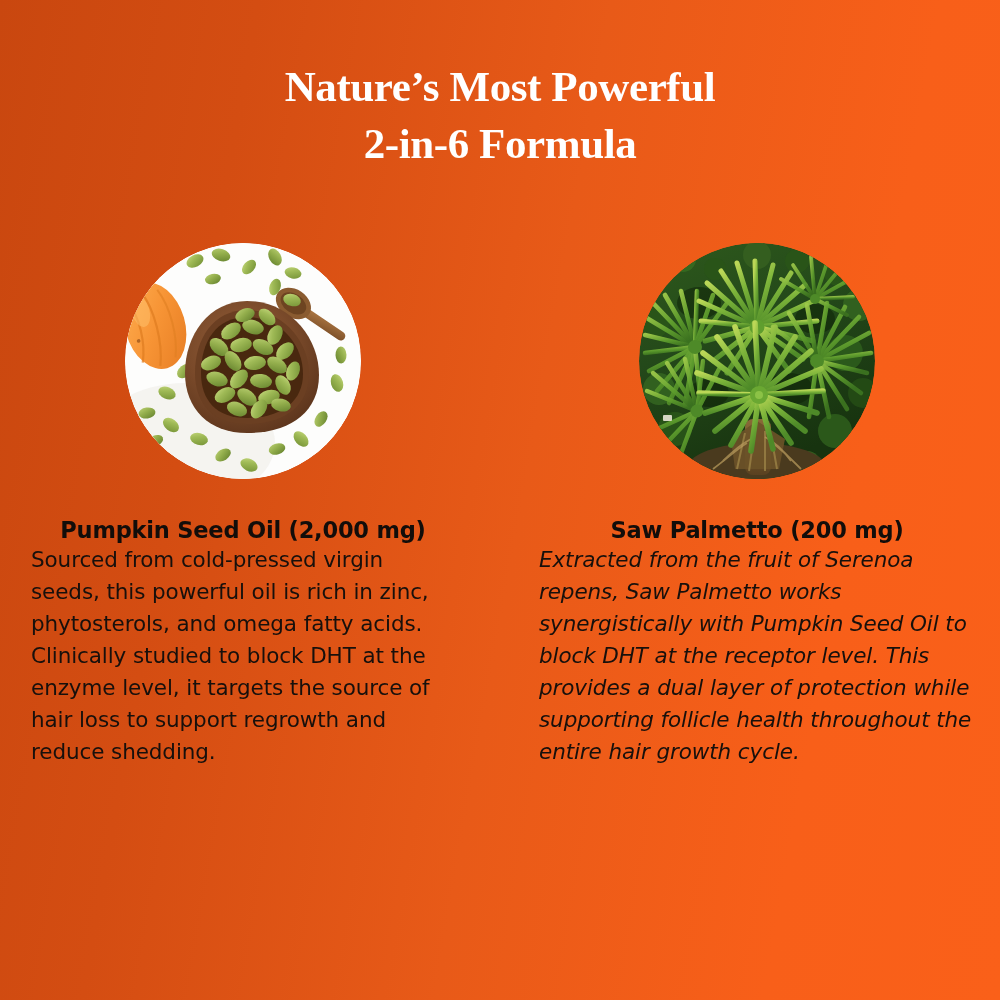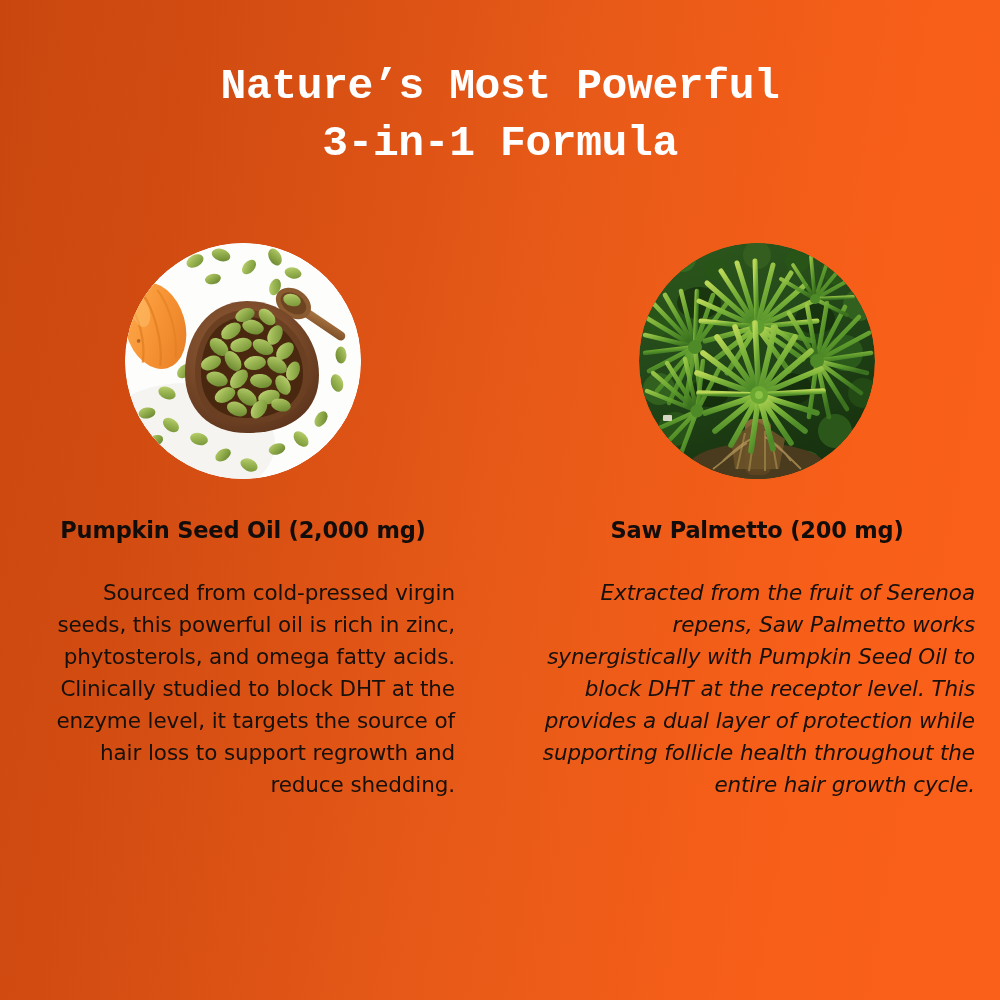--- a/index.html
+++ b/index.html
@@ -27,21 +27,21 @@
     position: absolute;
     top: 58px;
     left: 0;
     width: 1000px;
     text-align: center;
     color: #ffffff;
     font-weight: bold;
     font-size: 43px;
     line-height: 57px;
     letter-spacing: -0.4px;
-    font-family: Liberation Mono, monospace;
+    font-family: Liberation Serif, serif;
   }
   .headline .hl-line {
     display: block;
     white-space: nowrap;
   }
 
   
   .columns {
     position: absolute;
     top: 243px;
@@ -78,38 +78,37 @@
     font-weight: bold;
     font-size: 22.5px;
     line-height: 28px;
     letter-spacing: -0.2px;
     text-align: center;
     white-space: nowrap;
   }
 
   
   .ing-body {
-    margin-top: 33px;
     width: 424px;
     color: #17100c;
     font-size: 21.5px;
     line-height: 32px;
-    text-align: right;
+    text-align: left;
     letter-spacing: -0.1px;
   }
   .col-right .ing-body { width: 436px; font-style: italic; }
 </style>
 </head>
 <body>
 
 <div class="poster">
 
   <div class="headline">
     <span class="hl-line">Nature’s Most Powerful</span>
-    <span class="hl-line">3-in-1 Formula</span>
+    <span class="hl-line">2-in-6 Formula</span>
   </div>
 
   <div class="columns">
 
     <div class="col col-left">
 
       <div class="circle-img">
         <svg viewBox="0 0 236 236" xmlns="http://www.w3.org/2000/svg">
           <defs>
             <clipPath id="cl">

